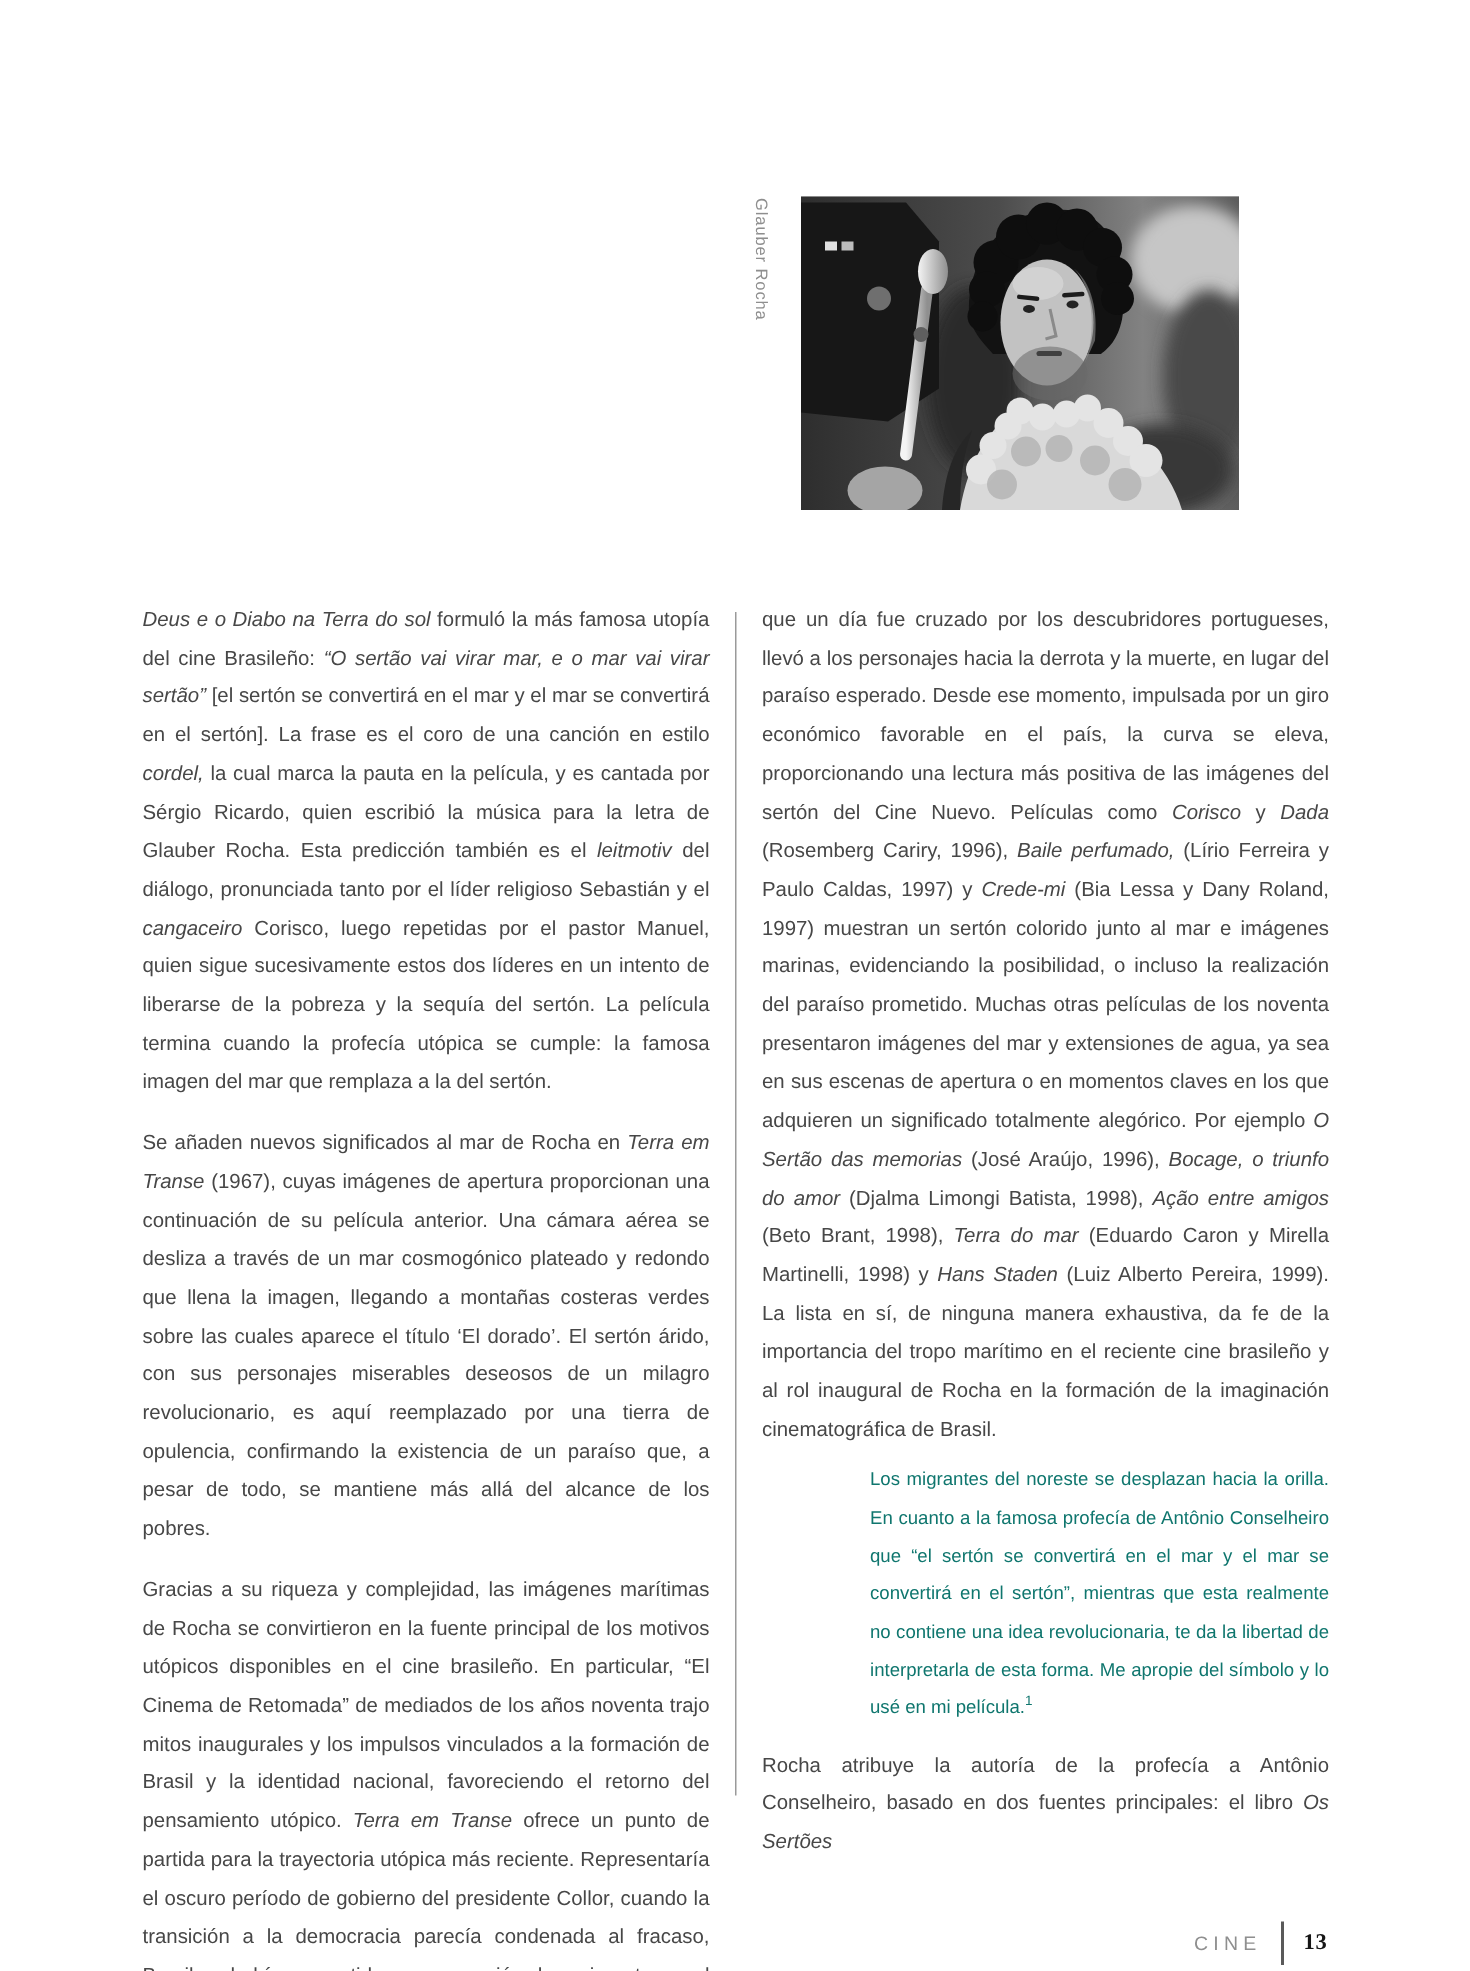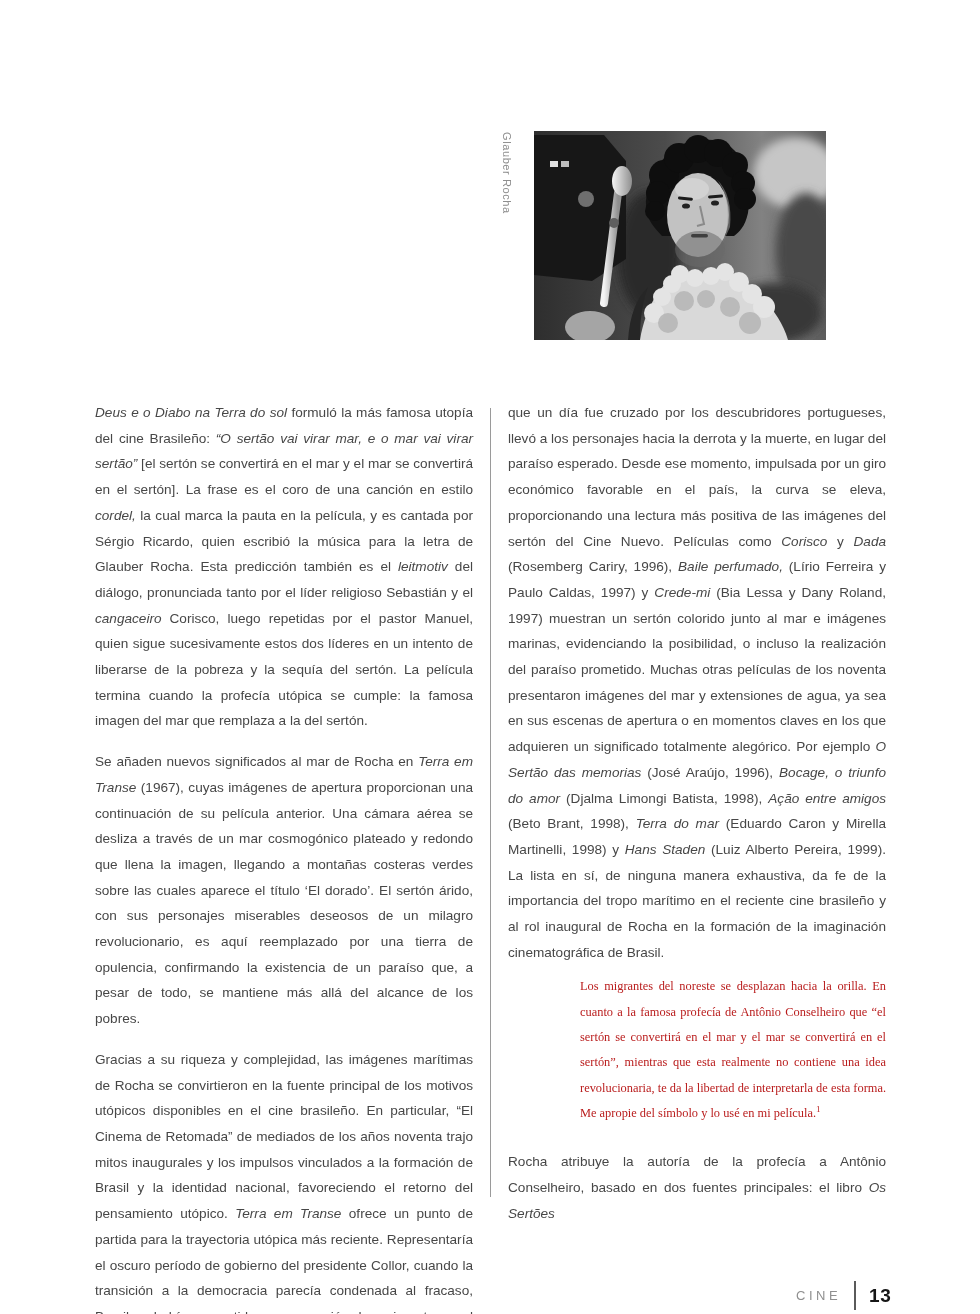--- a/index.html
+++ b/index.html
@@ -32,35 +32,35 @@
   }
   .col-left  { left: 95px; }
   .col-right { left: 508px; }
   .col p { margin: 0 0 15px 0; }
   .col i { font-style: italic; margin-top: 28px; }
   .column-rule {
     position: absolute; left: 490px; top: 408px;
     width: 1px; height: 789px; background: #9a9a9a;
   }
   blockquote {
-    margin: -6px 0 23px 72px;
-    font-family: Liberation Serif, serif;
-    font-size: 12.4px; line-height: 25.3px; color: #b91c1c;
+    margin: -6px 0 12px 72px;
+    font-family: Liberation Sans, sans-serif;
+    font-size: 12.4px; line-height: 25.3px; color: #0f766e;
     text-align: justify;
   }
   sup { font-size: 9px; line-height: 0; }
 
   
   .footer {
     position: absolute; left: 796px; top: 1241px;
     display: flex; align-items: center; gap: 13px; margin-top: 40px;
   }
   .footer-section { font-size: 13px; letter-spacing: 3.5px; color: #8f8f8f; }
   .footer-rule { width: 2px; height: 29px; background: #5a5a5a; }
-  .footer-page { font-size: 19px; font-weight: 700; letter-spacing: .5px; color: #161616; }
+  .footer-page { font-size: 15px; font-weight: 700; letter-spacing: .5px; color: #161616; font-family: Liberation Serif, serif; }
 </style>
 </head>
 <body>
 
 <div class="page">
 
   <div class="photo-credit">Glauber Rocha</div>
 
   <div class="photo">
     <svg viewBox="0 0 292 209" preserveAspectRatio="none">

